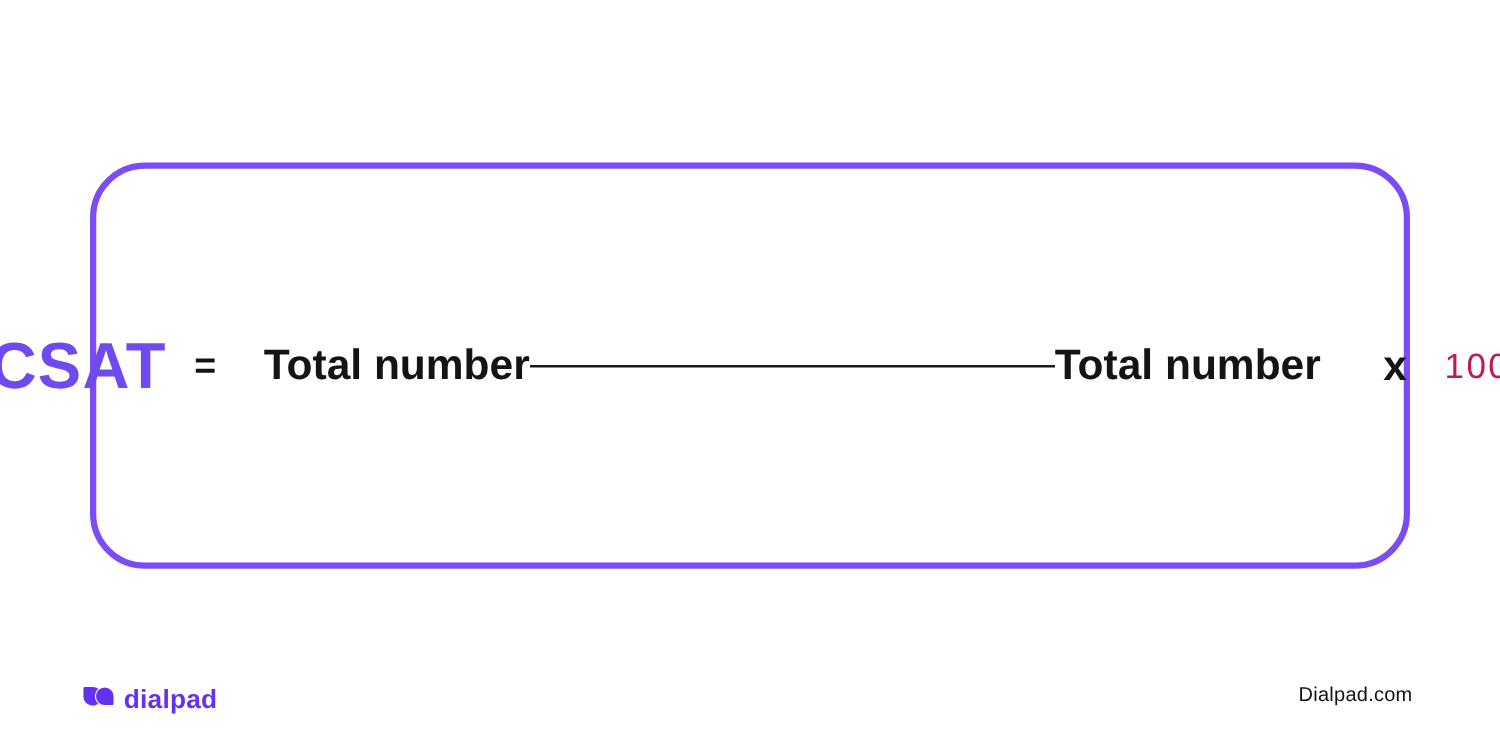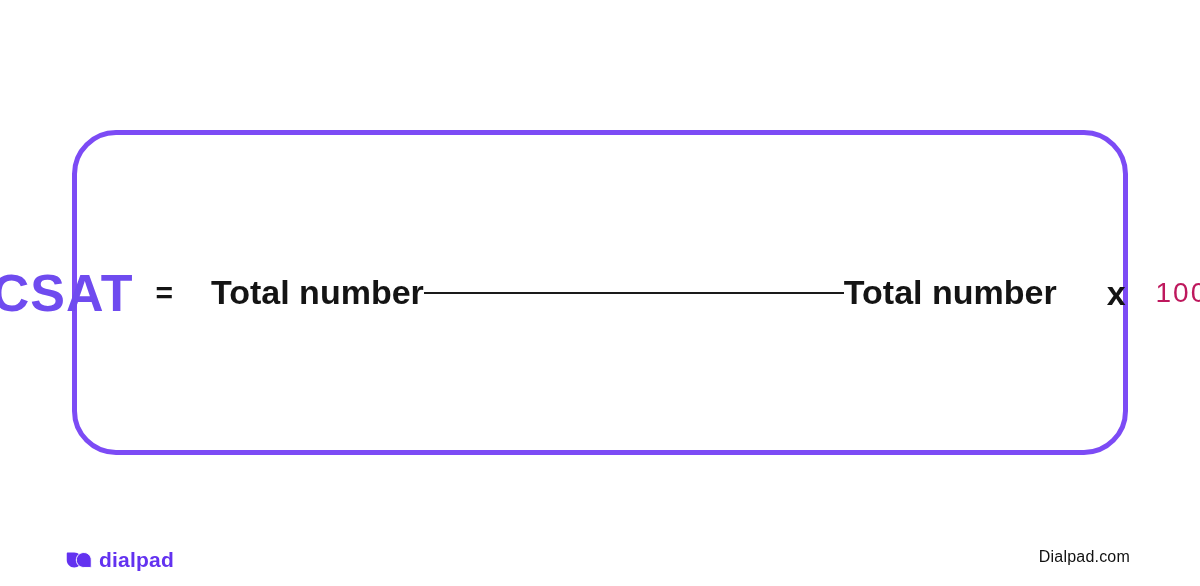--- a/index.html
+++ b/index.html
@@ -94,21 +94,21 @@
     letter-spacing: 2px;
     line-height: 1;
   }
 
   
   .footer-logo {
     position: absolute;
     left: 66px;
     bottom: 16px;
     display: flex;
-    align-items: center;
+    align-items: flex-start;
     gap: 7px;
   }
   .footer-logo .logo-mark {
     display: block;
     width: 26px;
     height: 16px;
   }
   .footer-logo .logo-word {
     color: #6332f0;
     font-size: 21px;

